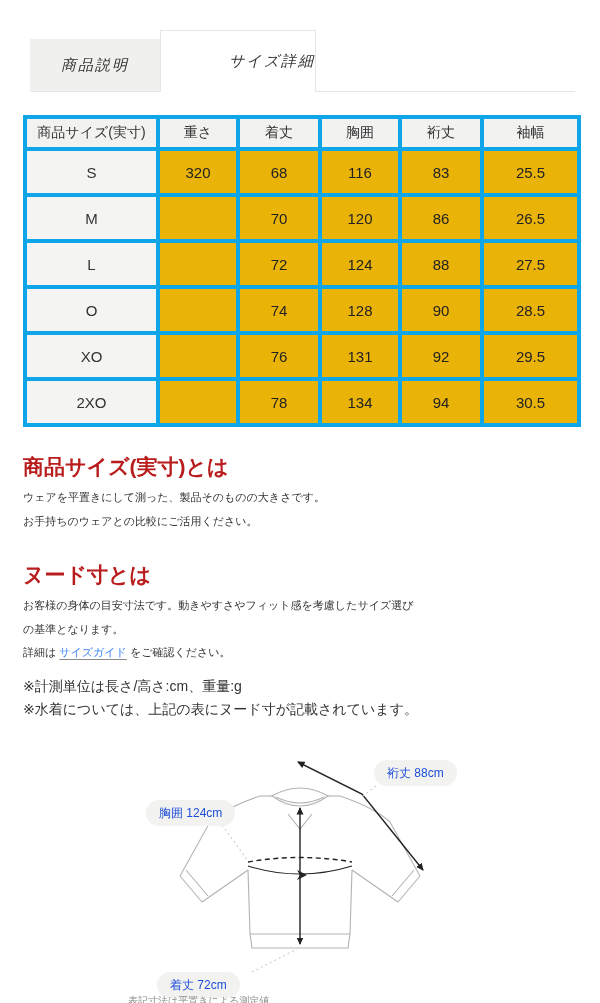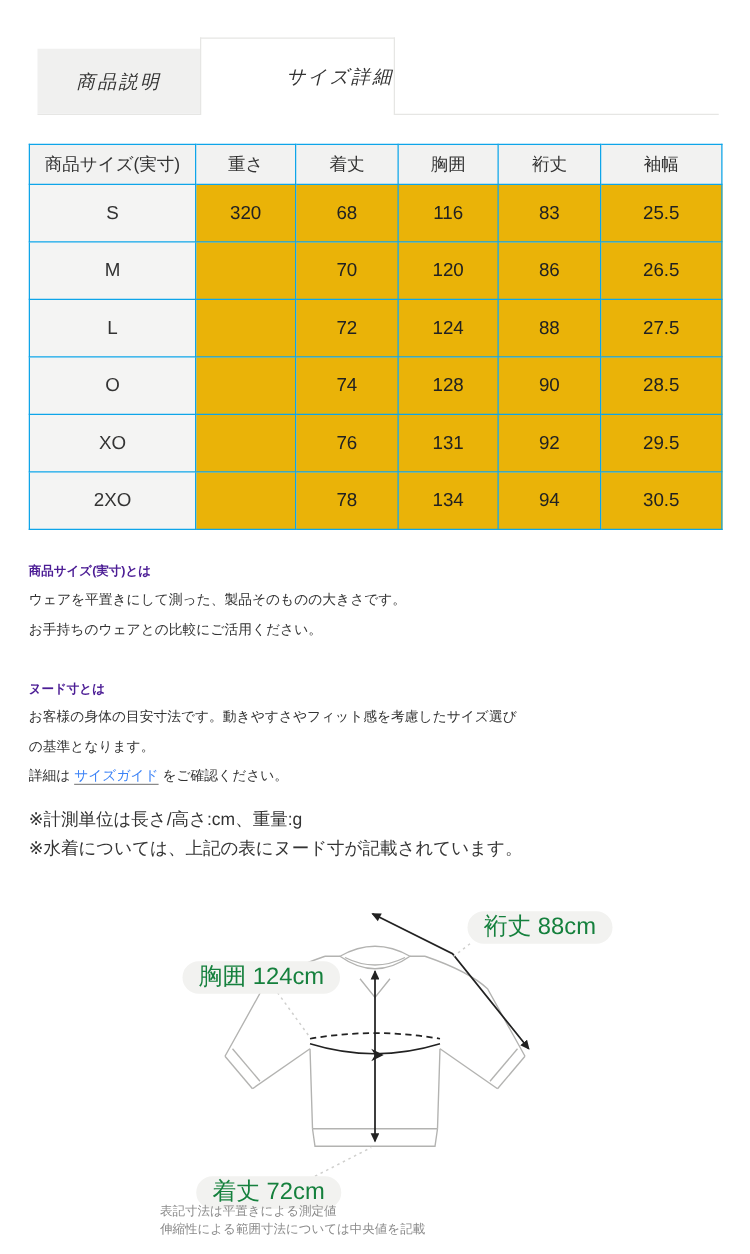--- a/index.html
+++ b/index.html
@@ -44,41 +44,41 @@
   }
 
   
   table.size-table {
     width: 554px;
     margin: 23px 23px 0 23px;
     border-collapse: collapse;
     table-layout: fixed;
     text-align: center;
   }
-  .size-table th, .size-table td { border: 1px solid #0ea5e9; }
+  .size-table th, .size-table td { border: 4px solid #0ea5e9; }
   .size-table thead th {
     background: #f2f2f1;
     height: 32px;
     font-weight: normal;
     font-size: 14px;
     color: #333;
   }
   .size-table tbody td {
     height: 46px;
     font-size: 15px;
     color: #222;
     background: #eab308;
   }
   .size-table tbody td.size-cell { background: #f4f4f3; color: #333; }
 
   
   .section { margin: 0 28px 0 23px; }
   .section.first { margin-top: 26px; }
   .section.second { margin-top: 28px; }
-  .section h3 { font-size: 10px; font-weight: bold; color: #4c1d95; margin-bottom: 5px; }
+  .section h3 { font-size: 21px; font-weight: bold; color: #b91c1c; margin-bottom: 5px; }
   .section .line { font-size: 11px; line-height: 23.5px; color: #333; }
   .size-guide-link {
     color: #3b82f6;
     text-decoration: underline;
     text-underline-offset: 3px;
     text-decoration-color: #8a8a8a;
     cursor: pointer;
   }
 
   .notes { margin: 10px 28px 0 23px; }
@@ -93,22 +93,22 @@
     width: 600px;
   }
   .diagram svg { position: absolute; left: 0; top: 0; }
   .pill {
     position: absolute;
     background: #f2f2f0;
     border-radius: 14px;
     height: 26px;
     line-height: 26px;
     padding: 0 13px;
-    font-size: 19px;
-    color: #15803d;
+    font-size: 12px;
+    color: #1d4ed8;
     white-space: nowrap;
   }
   .pill-yuki   { left: 374px; top: 30px; }
   .pill-chest  { left: 146px; top: 70px; }
   .pill-length { left: 157px; top: 242px; }
   .diagram-footnotes {
     position: absolute;
     left: 128px;
     top: 264px;
     font-size: 10px;

